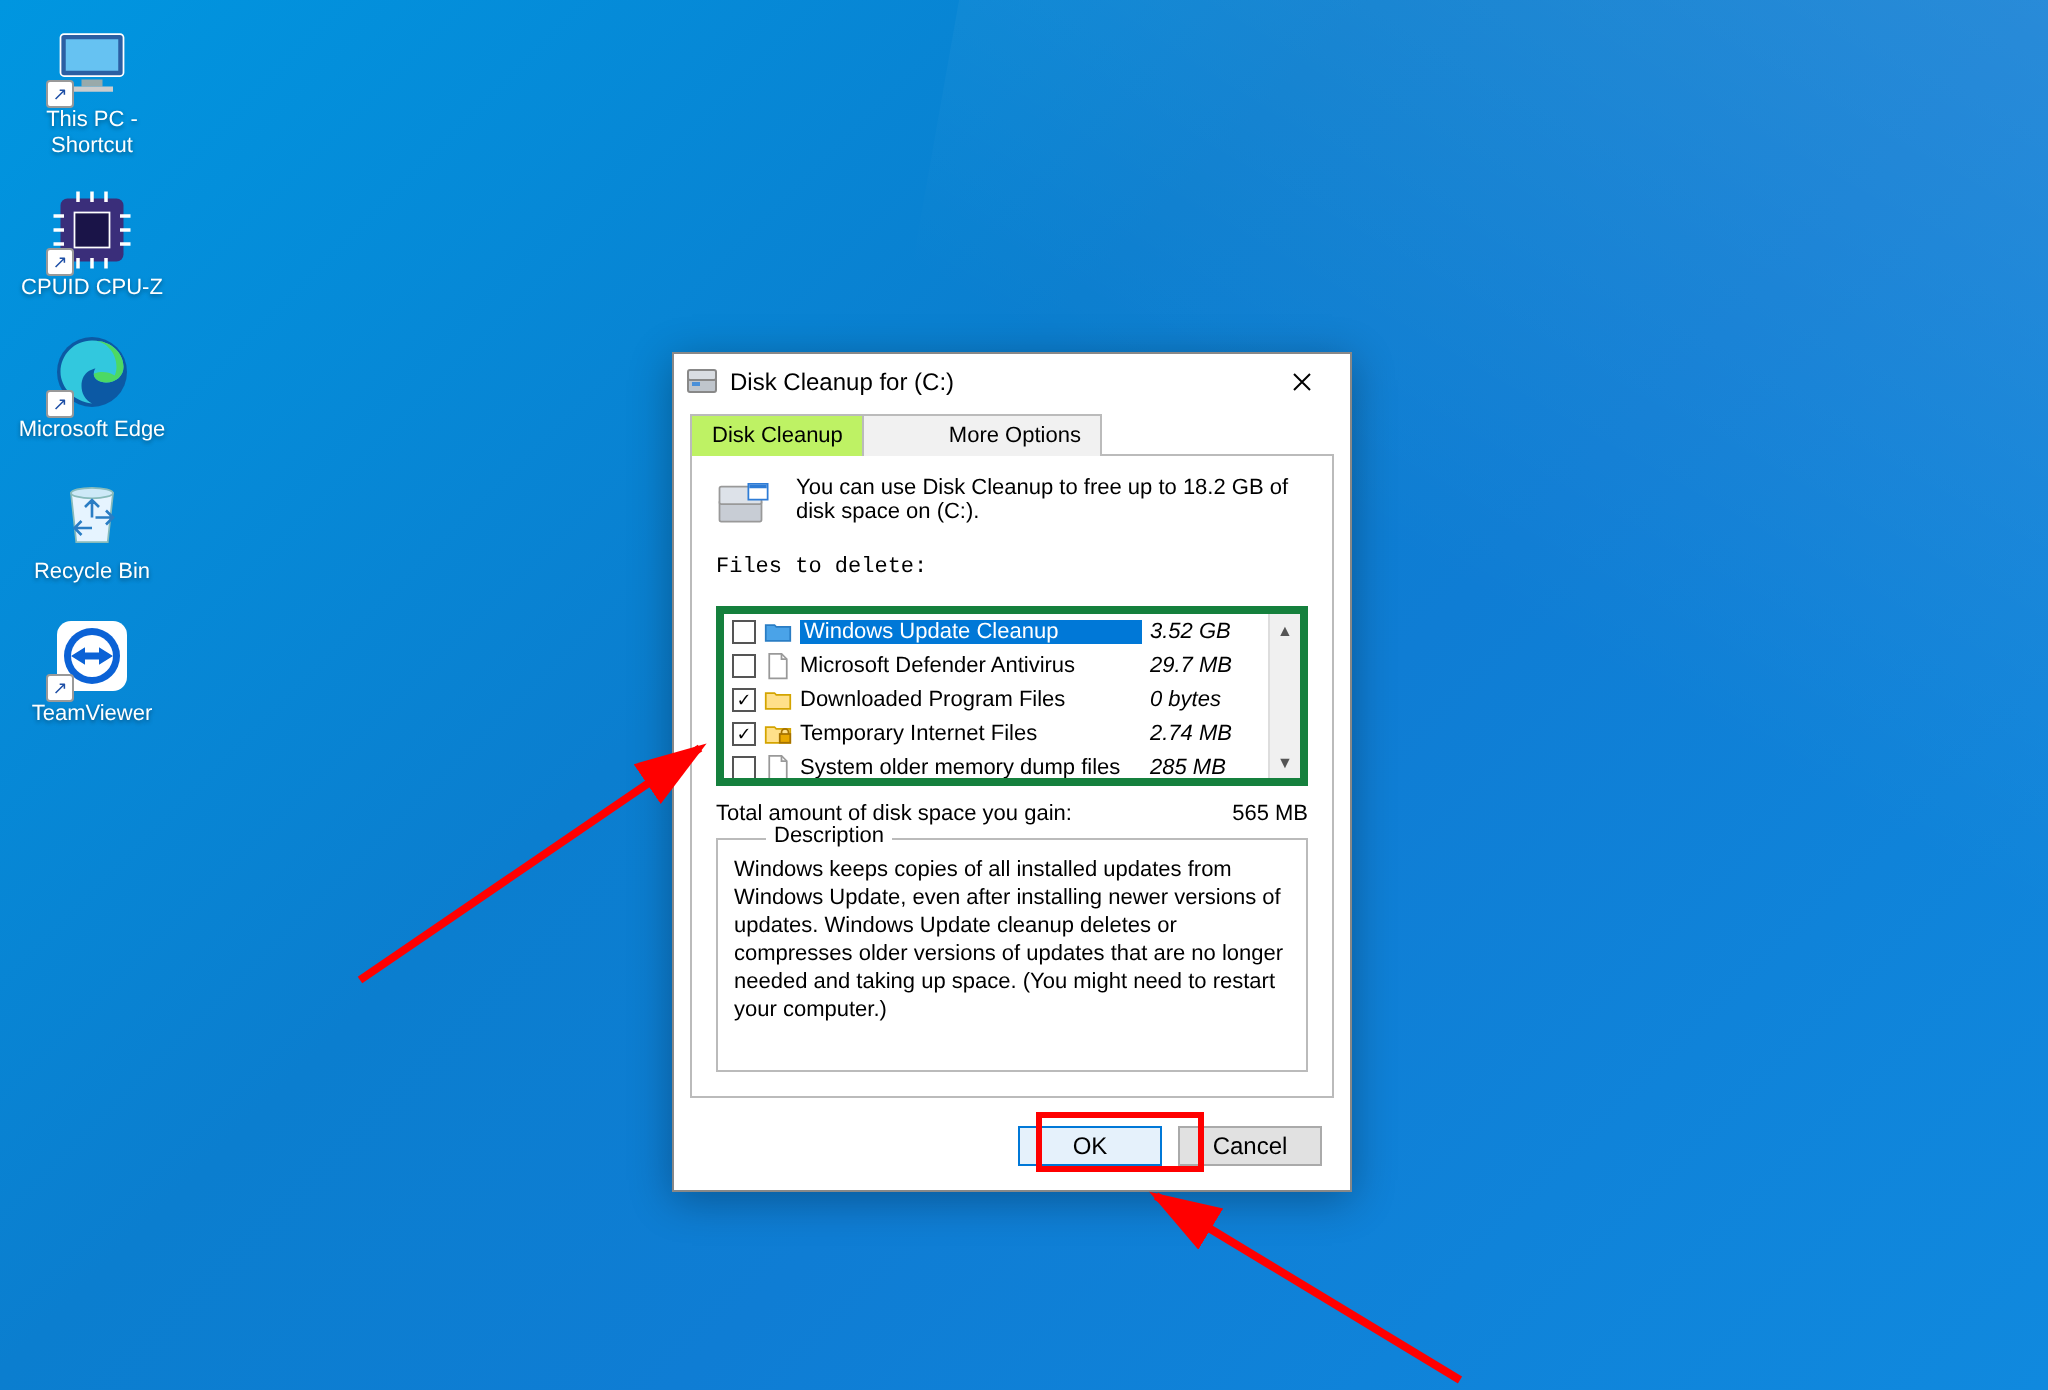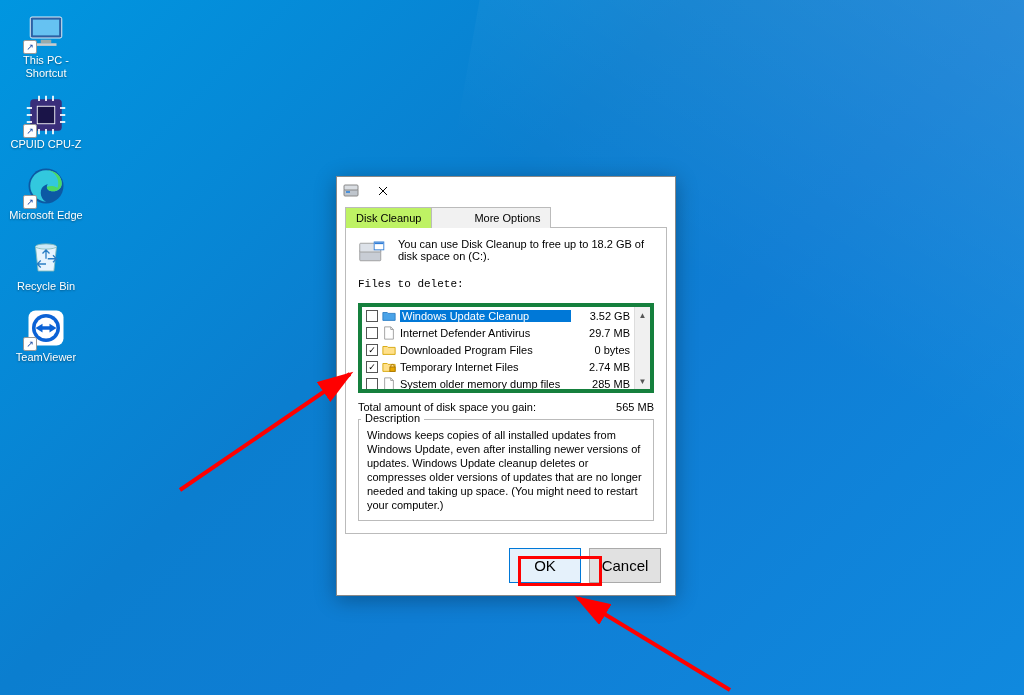--- a/index.html
+++ b/index.html
@@ -40,29 +40,29 @@
 .intro { display:flex; gap:12px; margin-bottom:10px; }
 .intro .drvicon { width:28px; height:28px; flex-shrink:0; }
 .sectionlabel { margin:2px 0 13px 0;font-family:Liberation Mono, monospace; }
 .listwrap { border:4px solid #15803d; height:90px; display:flex; }
 .list { flex:1; overflow:hidden; }
 .row { display:flex; align-items:center; height:17px; padding:0 4px; gap:4px; }
 .row.selected .rname { background:#0078d7; color:#fff; padding:0 2px; }
 .row .cb { width:12px; height:12px; border:1px solid #555; display:flex; align-items:center; justify-content:center; font-size:9px; cursor:pointer; }
 .row .ricon { width:14px; height:14px; flex-shrink:0; }
 .row .rname { flex:1; white-space:nowrap; overflow:hidden; }
-.row .rsize { text-align:right; min-width:55px; }
+.row .rsize { min-width:55px;font-style:italic; }
 .scrollbar { width:16px; background:#f0f0f0; border-left:1px solid #ddd; display:flex; flex-direction:column; justify-content:space-between; }
 .sbtn { height:16px; display:flex; align-items:center; justify-content:center; font-size:8px; color:#555; cursor:pointer; }
 .totalrow { display:flex; justify-content:space-between; margin:8px 0 6px 0; }
 .descbox { border:1px solid #bbb; padding:8px 8px 8px 8px; position:relative; flex:1; }
-.descbox legend { position:absolute; top:-8px; left:2px; background:#fff; padding:0 4px; font-size:11px; }
+.descbox legend { position:absolute; top:-8px; left:24px; background:#fff; padding:0 4px; font-size:11px; }
 .descbox .desctext { font-size:11px; line-height:14px; }
 .btnrow { display:flex; justify-content:flex-end; gap:8px; padding:6px 14px 12px 0; }
-.btn { width:72px; height:35px; font-size:15px; border:1px solid #aaa; background:#e1e1e1; cursor:pointer; }
+.btn { width:72px; height:20px; font-size:12px; border:1px solid #aaa; background:#e1e1e1; cursor:pointer; }
 .btn.primary { border:1px solid #0078d7; background:#e5f1fb; }
 .ok-highlight { position:absolute; border:3px solid #ff0000; pointer-events:none; }
 
 .arrow { position:absolute; pointer-events:none; }
 </style>
 </head>
 <body>
 
 <div class="desktop">
   <div class="dicon">
@@ -138,20 +138,21 @@
 
 <div class="dialog">
   <div class="titlebar">
     <span class="ticon">
       <svg viewBox="0 0 16 16" width="16" height="16">
           <rect x="1" y="6" width="14" height="7" rx="1" fill="#bfc5cc" stroke="#888"></rect>
           <rect x="1" y="2" width="14" height="5" rx="1" fill="#d9dde2" stroke="#888"></rect>
           <rect x="3" y="8" width="4" height="2" fill="#4a90d9"></rect>
         </svg>
     </span>
+    <span class="title">Disk Cleanup for  (C:)</span>
     <div class="close">
       <svg viewBox="0 0 10 10" width="10" height="10">
           <path d="M1 1l8 8M9 1l-8 8" stroke="#000" stroke-width="1"></path>
         </svg>
     </div>
   </div>
   <div class="tabs">
     <div class="tab active">Disk Cleanup</div>
     <div class="tab inactive">More Options</div>
     <div class="tab-sep"></div>
@@ -179,21 +180,21 @@
               </svg></span>
             <span class="rname">Windows Update Cleanup</span>
             <span class="rsize">3.52 GB</span>
           </div>
           <div class="row">
             <span class="cb"></span>
             <span class="ricon"><svg width="14" height="14" viewBox="0 0 16 16">
                 <path d="M3 1h7l3 3v11H3z" fill="#fff" stroke="#999"></path>
                 <path d="M10 1v3h3" fill="none" stroke="#999"></path>
               </svg></span>
-            <span class="rname">Internet Defender Antivirus</span>
+            <span class="rname">Microsoft Defender Antivirus</span>
             <span class="rsize">29.7 MB</span>
           </div>
           <div class="row">
             <span class="cb">✓</span>
             <span class="ricon"><svg width="14" height="14" viewBox="0 0 16 16">
                 <path d="M1 4h5l1 1h8v8H1z" fill="#ffe08a" stroke="#d4a400"></path>
               </svg></span>
             <span class="rname">Downloaded Program Files</span>
             <span class="rsize">0 bytes</span>
           </div>

